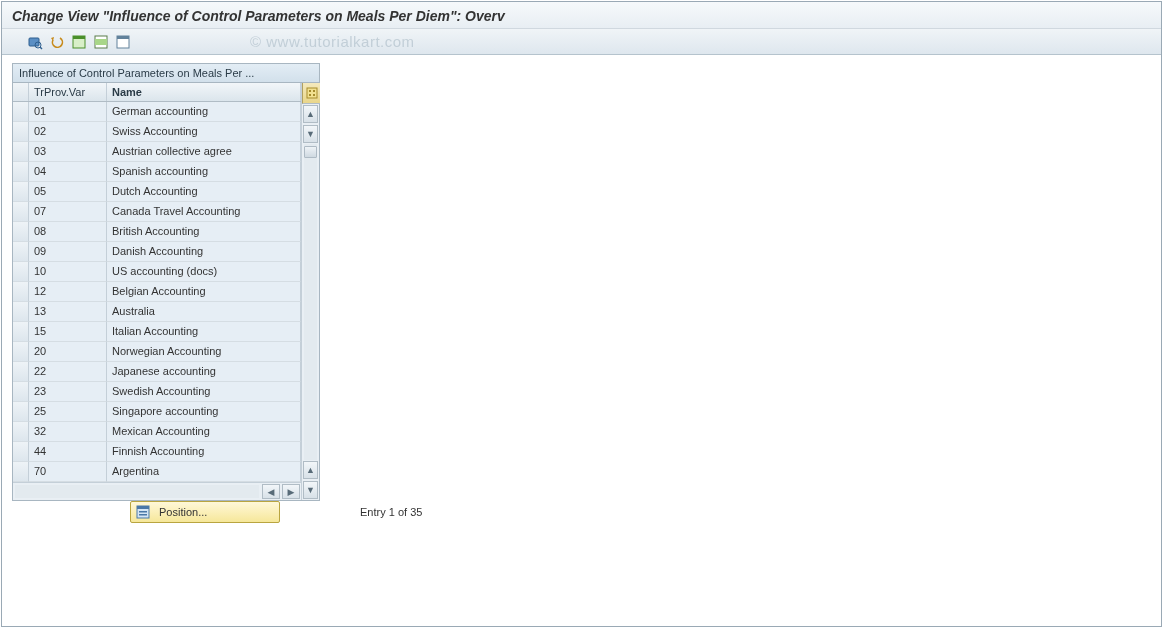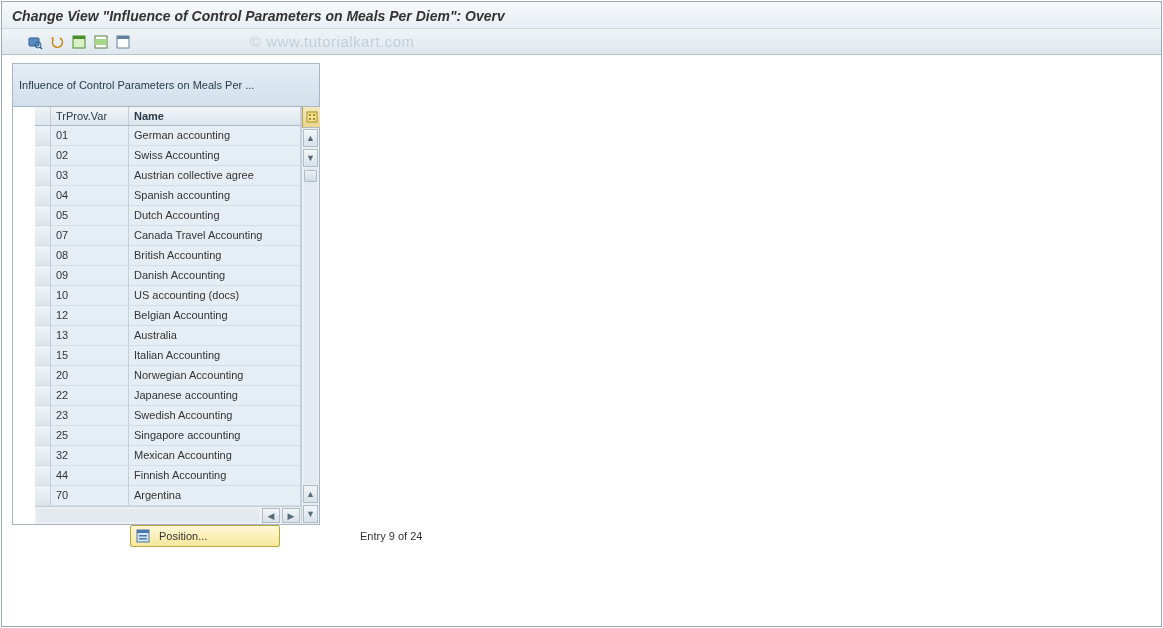--- a/index.html
+++ b/index.html
@@ -69,29 +69,28 @@
     }
     .table-block {
       width: 308px;
       border: 1px solid #a8b6c1;
     }
     .table-title {
       background: linear-gradient(to bottom, #e3edf5, #d2e0eb);
       border-bottom: 1px solid #a8b6c1;
       font-size: 11px;
       color: #2a3b47;
-      padding: 15px 6px;
+      padding: 3px 6px;
       white-space: nowrap;
       overflow: hidden;
       text-overflow: ellipsis;
     }
     .grid {
       display: flex;
       background: #eef4f9;
-      margin-left: 22px;
     }
     .grid-main { flex: 1; }
     .grid-header {
       display: flex;
       background: linear-gradient(to bottom, #f2f6f9, #dbe5ec);
       border-bottom: 1px solid #b0bcc5;
     }
     .h-sel {
       width: 16px;
       border-right: 1px solid #c4cfd8;
@@ -373,16 +372,16 @@
         <span class="ico">
           <svg width="14" height="14" viewBox="0 0 14 14">
               <rect x="1" y="1" width="12" height="12" fill="#d4e5f5" stroke="#4a78a8"></rect>
               <rect x="1" y="1" width="12" height="3" fill="#4a78a8"></rect>
               <rect x="3" y="6" width="8" height="1.5" fill="#4a78a8"></rect>
               <rect x="3" y="9" width="8" height="1.5" fill="#4a78a8"></rect>
             </svg>
         </span>
         <span>Position...</span>
       </button>
-      <span class="entry-label">Entry 9 of 24</span>
+      <span class="entry-label">Entry 1 of 35</span>
     </div>
   </div>
 </div>
 
 </body></html>

